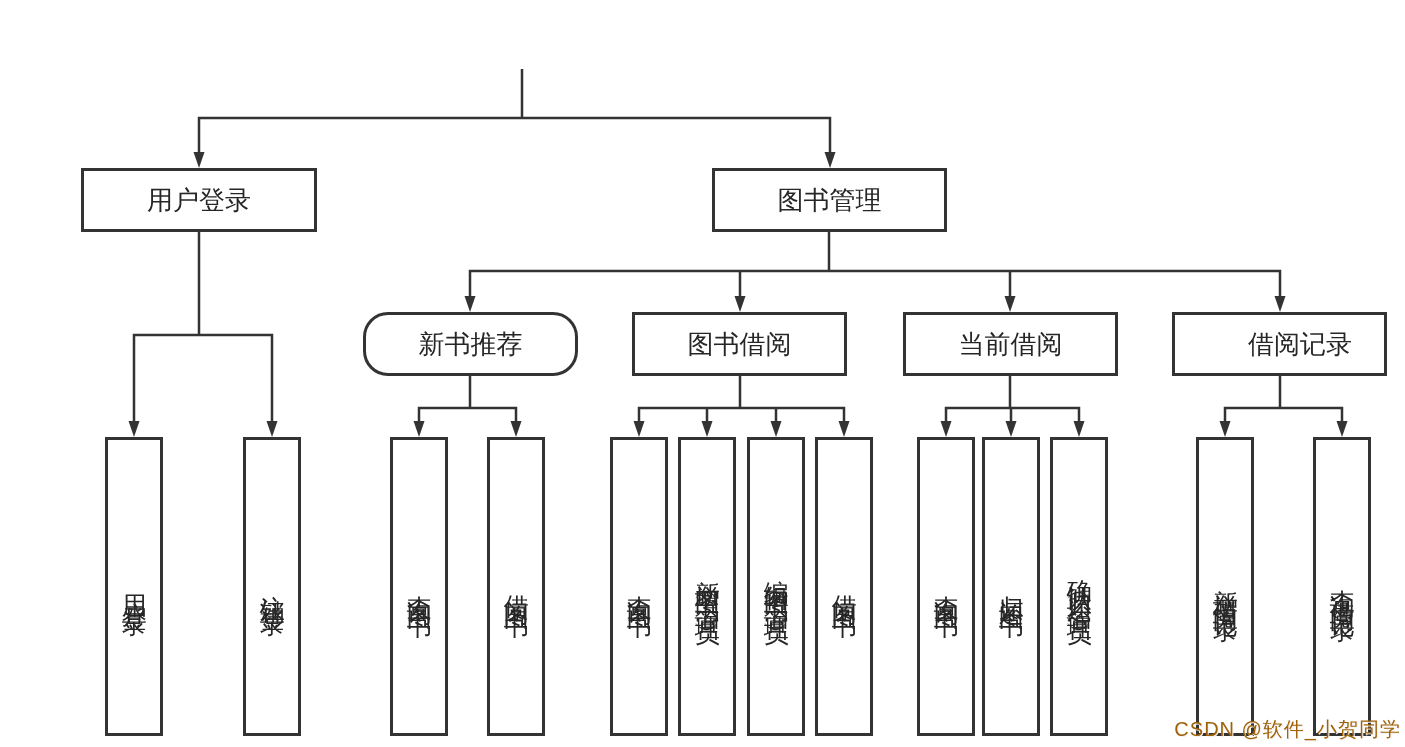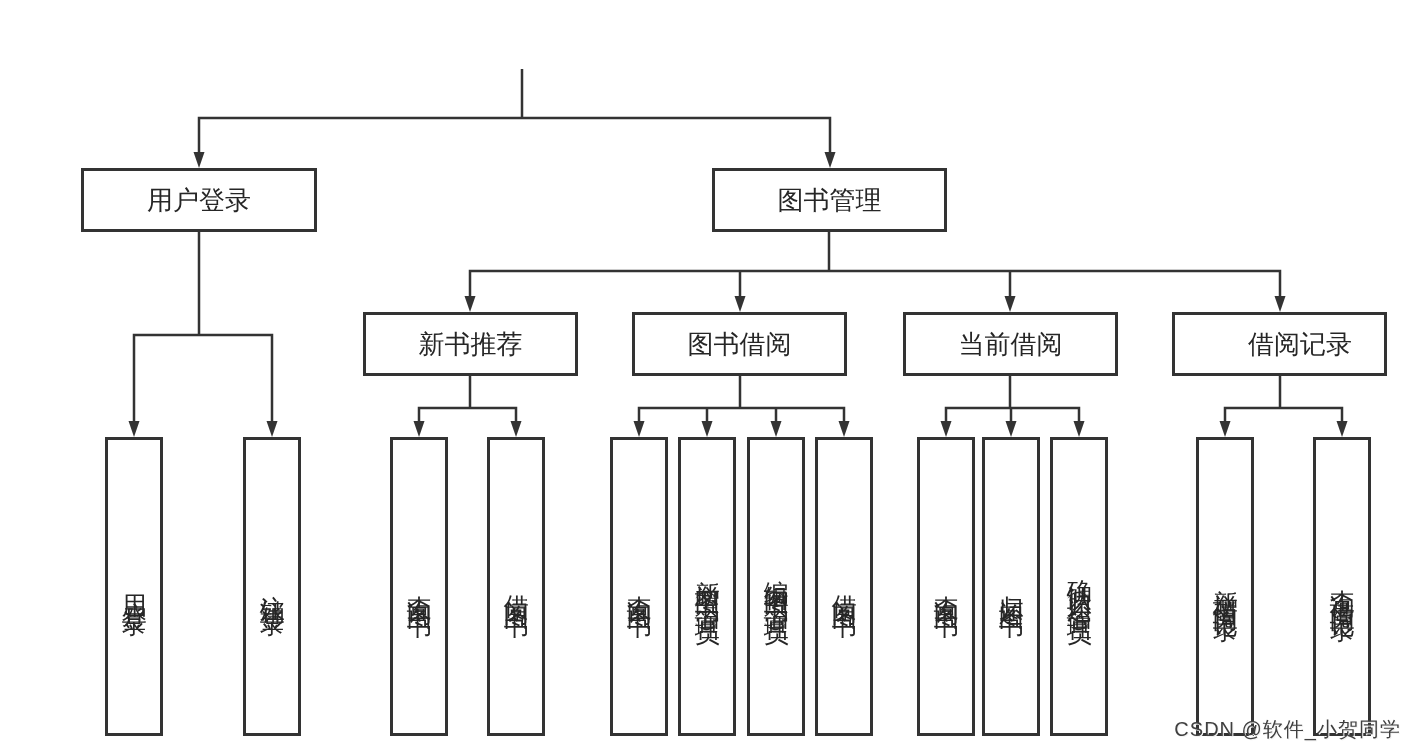--- a/index.html
+++ b/index.html
@@ -19,42 +19,42 @@
     box-sizing:border-box;
     display:flex;align-items:center;justify-content:center;
     text-align:center;
     color:#262626;
   }
   .node-root{left:21px;top:13px;width:1002px;height:56px;font-size:27px;}
   .node-l2{height:64px;font-size:26px;}
   .node-l2a{left:81px;top:168px;width:236px;}
   .node-l2b{left:712px;top:168px;width:235px;}
   .node-l3{top:312px;width:215px;height:64px;font-size:26px;}
-  .node-l3a{left:363px;}
+  .node-l3a{left:363px;border-radius:25px;}
   .node-l3b{left:632px;}
   .node-l3c{left:903px;}
   .node-l3d{left:1172px;padding-left:41px;}
   .leaf{top:437px;width:58px;height:299px;}
   .leaf-label{
     writing-mode:vertical-rl;
     text-orientation:mixed;
     font-size:25px;
     letter-spacing:6px;
     line-height:1.1;
     white-space:nowrap;
   }
   .lf1{left:105px;} .lf2{left:243px;} .lf3{left:390px;} .lf4{left:487px;}
   .lf5{left:610px;} .lf6{left:678px;} .lf7{left:747px;} .lf8{left:815px;}
   .lf9{left:917px;} .lf10{left:982px;} .lf11{left:1050px;}
   .lf12{left:1196px;} .lf13{left:1313px;}
   .watermark{
     position:absolute;
     top:716px;right:4px;
     font-size:20px;
-    color:#404040;
+    color:#a16207;
     letter-spacing:1px;
     text-shadow:1px 1px 0 #f2f2f2;
     z-index:5;
   }
 </style>
 </head>
 <body>
 
 <div class="stage">
 

